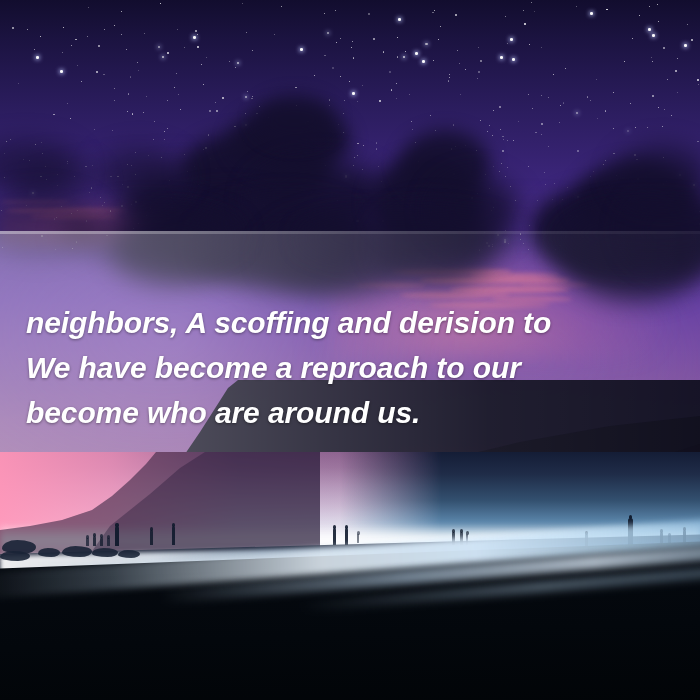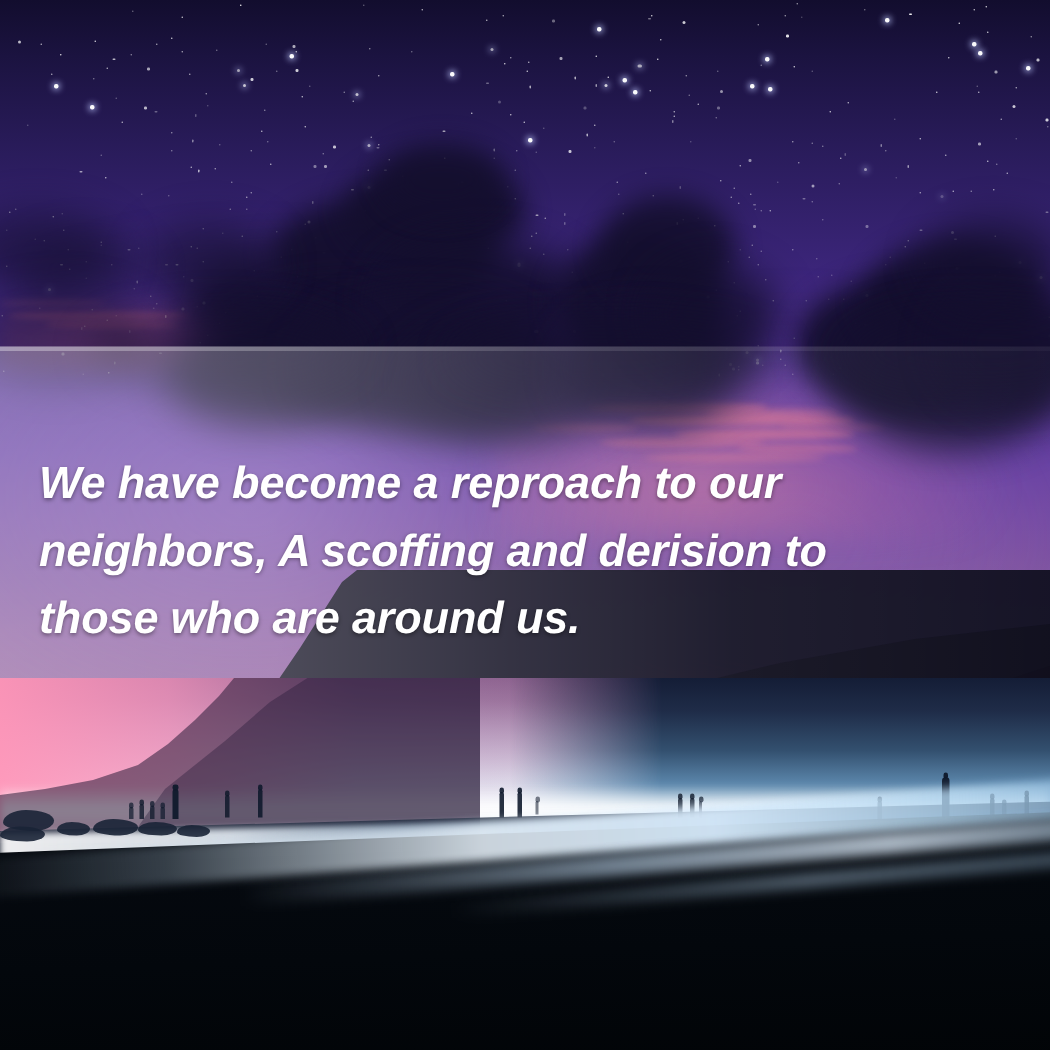--- a/index.html
+++ b/index.html
@@ -809,18 +809,18 @@
     <div class="surf"></div>
     <div class="surf2"></div>
     <div class="surf3"></div>
   </div>
 
   <div class="overlay-band"></div>
   <div class="overlay-top-line"></div>
 
 
   <div class="verse-body">
+    <div>neighbors, A scoffing and derision to</div>
     <div>We have become a reproach to our</div>
-    <div>neighbors, A scoffing and derision to</div>
-    <div>those who are around us.</div>
+    <div>become who are around us.</div>
   </div>
 
 </div>
 
 </body></html>

